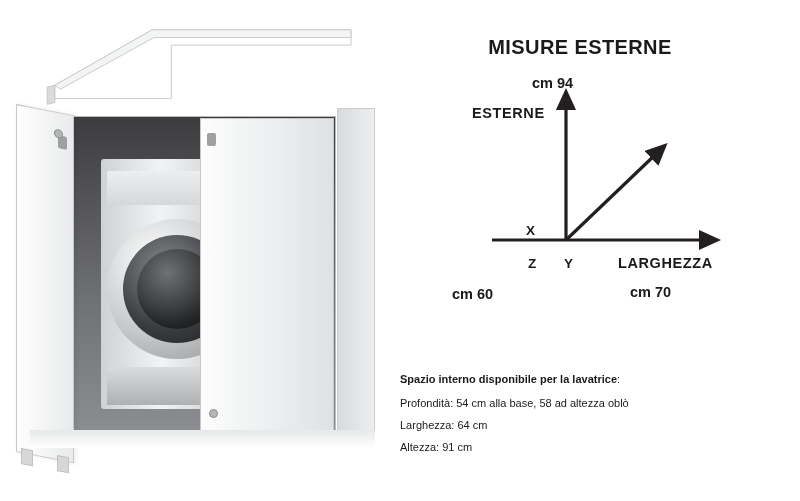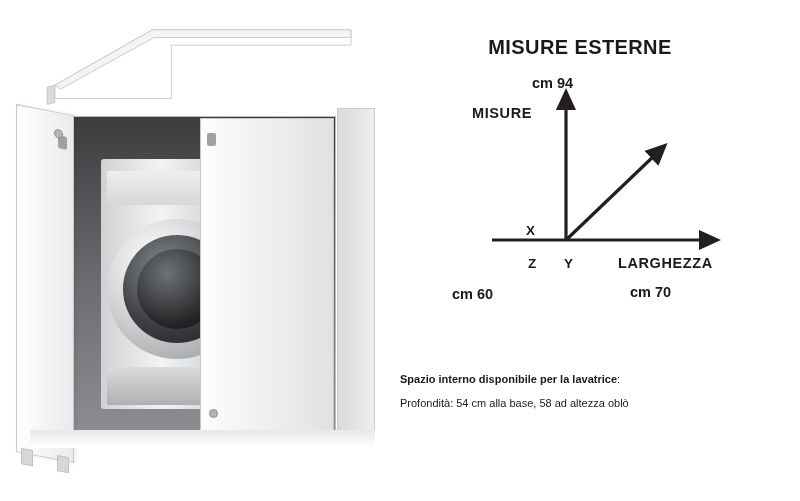--- a/index.html
+++ b/index.html
@@ -302,27 +302,29 @@
       <line x1="166" y1="240" x2="166" y2="104" stroke="#231f20" stroke-width="3.2" marker-end="url(#arrow)"></line>
 
       <line x1="166" y1="240" x2="305" y2="240" stroke="#231f20" stroke-width="3.2" marker-end="url(#arrow)"></line>
 
       <line x1="92" y1="240" x2="166" y2="240" stroke="#231f20" stroke-width="3.2"></line>
 
       <line x1="166" y1="240" x2="256" y2="154" stroke="#231f20" stroke-width="3.2" marker-end="url(#arrow)"></line>
     </svg>
 
     <div class="lbl lbl-alt-val">cm 94</div>
-    <div class="lbl lbl-altezza">MISURE</div>
+    <div class="lbl lbl-altezza">ESTERNE</div>
     <div class="lbl lbl-larghezza">LARGHEZZA</div>
     <div class="lbl lbl-larg-val">cm 70</div>
     <div class="lbl lbl-prof-val">cm 60</div>
     <div class="lbl lbl-x">X</div>
     <div class="lbl lbl-y">Y</div>
     <div class="lbl lbl-z">Z</div>
 
     <div class="info">
       <div class="head"><span>Spazio interno disponibile per la lavatrice</span><span class="normal">:</span></div>
       <div class="row">Profondità: 54 cm alla base, 58 ad altezza oblò</div>
+      <div class="row">Larghezza: 64 cm</div>
+      <div class="row">Altezza: 91 cm</div>
     </div>
 
   </div>
 </div>
 
 </body></html>

